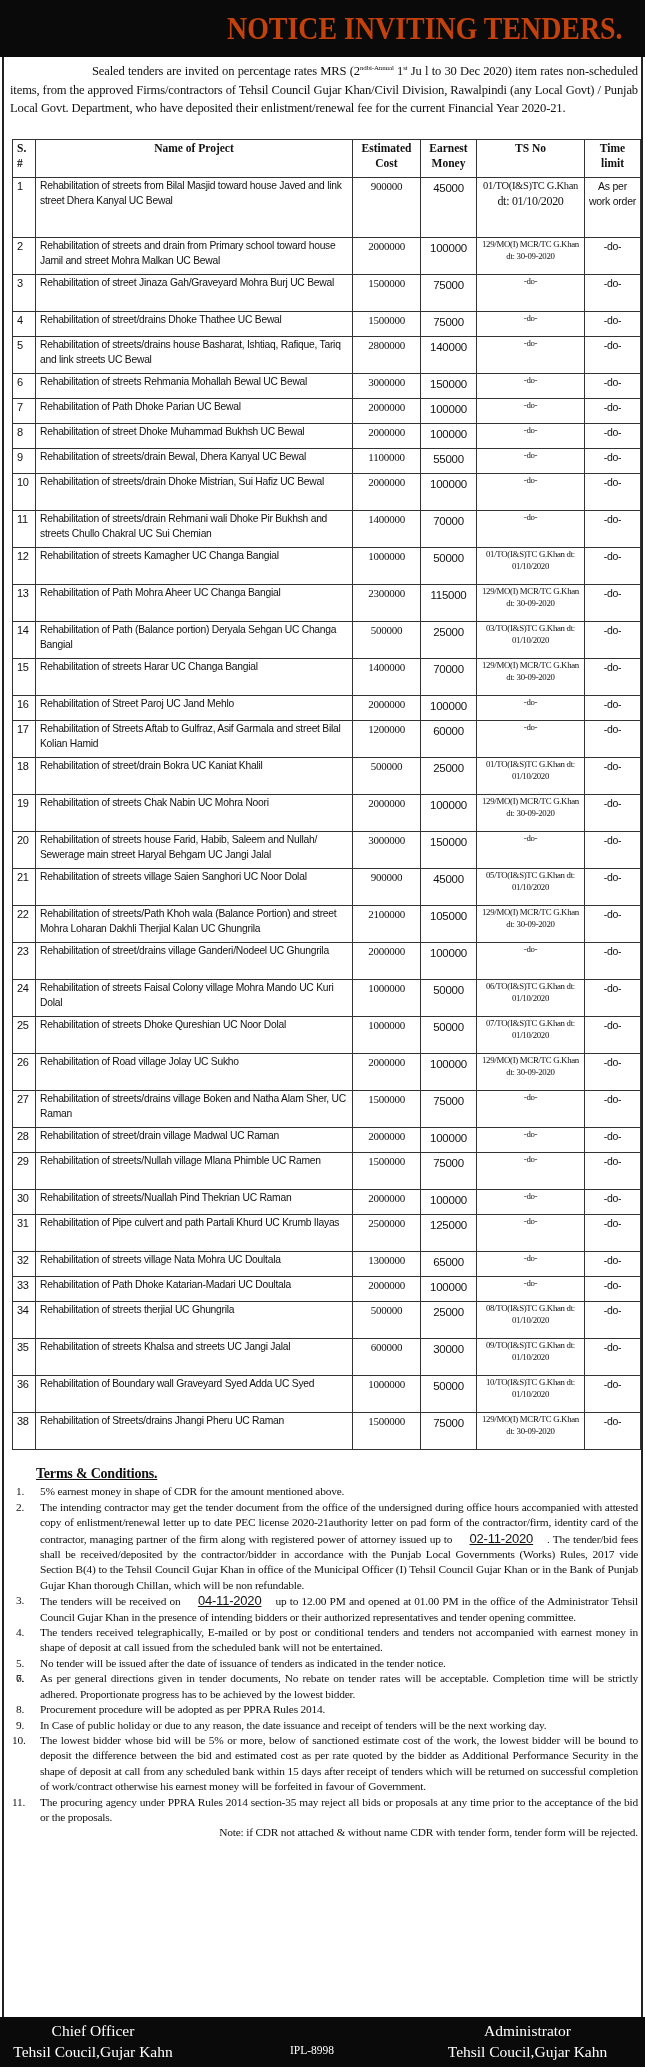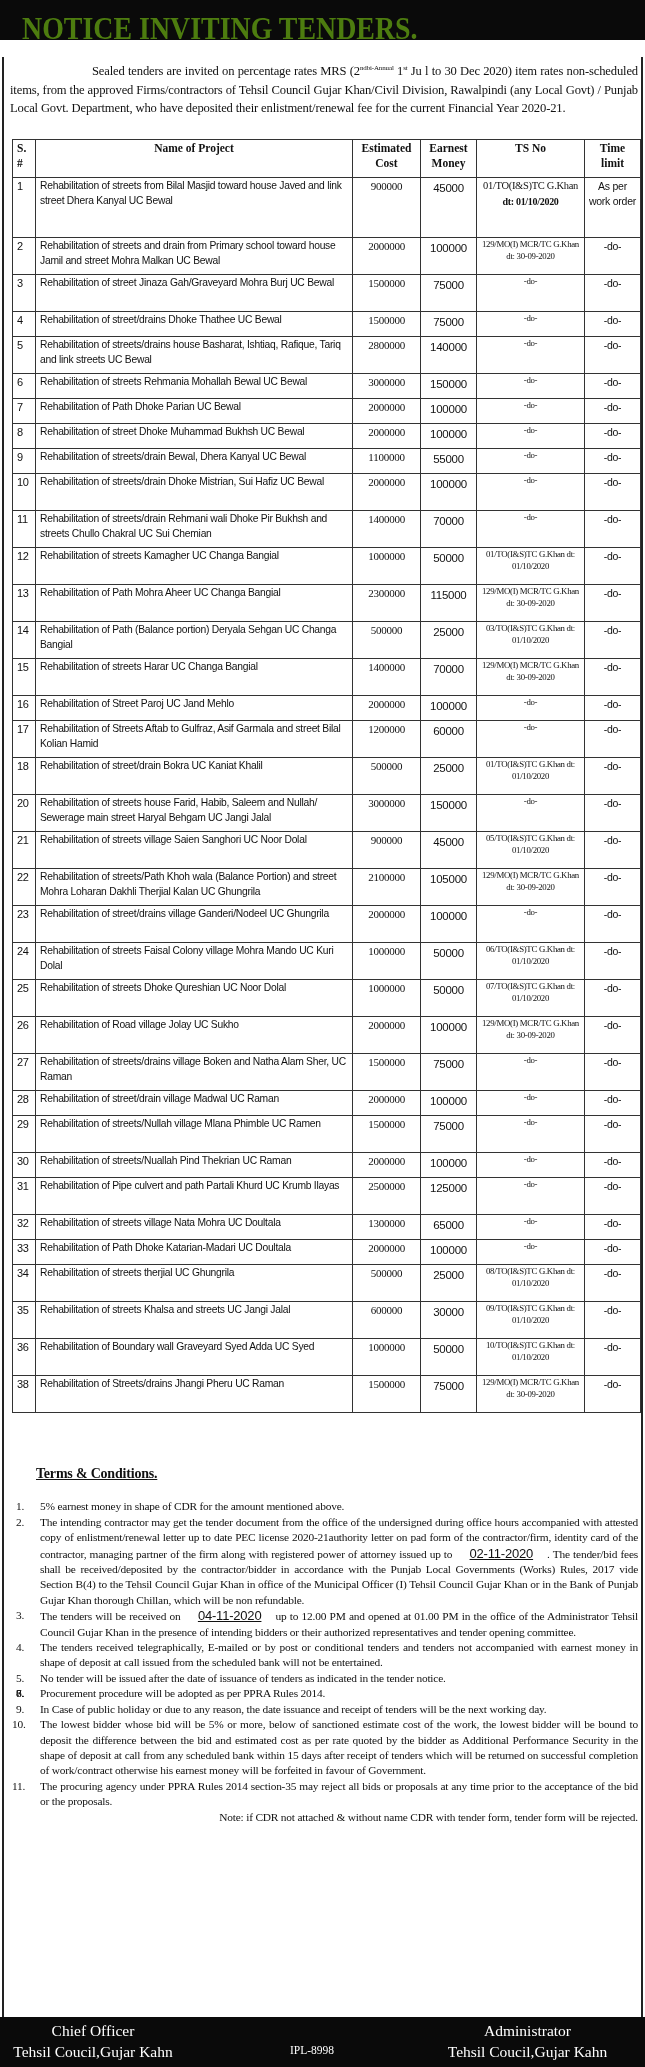--- a/index.html
+++ b/index.html
@@ -1,21 +1,21 @@
 <!DOCTYPE html>
 <html><head>
 <meta charset="utf-8">
 <style>
   * { box-sizing: border-box; margin: 0; padding: 0; }
   html, body { width: 645px; height: 2067px; background: #ffffff; overflow: hidden; }
   body { font-family: "Liberation Serif", serif; color: #111; position: relative; }
 
   .header-band {
-    position: absolute; left: 0; top: 0; width: 645px; height: 40px;
-    background: #0a0a0a; color: #4d7c0f; text-align: left;
+    position: absolute; left: 0; top: 0; width: 645px; height: 57px;
+    background: #0a0a0a; color: #c2410c; text-align: right;
   }
   .header-band .title {
     font-family: "Liberation Serif", serif; font-weight: bold;
     font-size: 31px; line-height: 57px; letter-spacing: 0px;
     transform: scaleX(0.9); display: inline-block;
   }
 
   .frame {
     position: absolute; left: 2px; top: 57px; width: 641px; height: 1961px;
     border: 2px solid #222; border-top: none; border-bottom: none;
@@ -45,33 +45,33 @@
   table.tenders td { font-size: 10.3px; line-height: 14.5px; letter-spacing: -0.25px; }
   table.tenders td.sno { font-size: 11px; text-align: left; padding-left: 4px; }
   table.tenders td.proj { padding-left: 4px; }
   table.tenders td.num { text-align: center; font-family: "Liberation Serif", serif; font-size: 11px; }
   table.tenders td.num.em { font-family: "Liberation Sans", sans-serif; font-size: 11.5px; padding-top: 3px; }
   table.tenders td.ts {
     text-align: center; font-family: "Liberation Serif", serif; font-size: 8.8px;
     line-height: 11.5px; letter-spacing: -0.3px;
   }
   table.tenders td.ts.big { font-size: 10.5px; line-height: 14px; }
-  table.tenders td.ts.big .ts-date { font-size: 10px; font-weight: bold; display: block; line-height: 17px; }
+  table.tenders td.ts.big .ts-date { font-size: 12px; font-weight: normal; display: block; line-height: 17px; }
   table.tenders td.tl { text-align: center; font-family: "Liberation Sans", sans-serif; font-size: 10.5px; }
   tr.r2 td { height: 37px; }
   tr.r1 td { height: 25px; }
   tr.r3 td { height: 60px; }
 
   .terms {
     position: absolute; left: 14px; top: 1466px; width: 624px;
     font-size: 11.4px; line-height: 15.4px; letter-spacing: -0.2px;
   }
   .terms .heading {
     font-weight: bold; text-decoration: underline; font-size: 14px;
-    margin-left: 22px; margin-bottom: 18px; display: inline-block;
+    margin-left: 22px; margin-bottom: 3px; display: inline-block;
   }
   .terms ol { list-style: none; }
   .terms li { position: relative; padding-left: 26px; text-align: justify; }
   .terms li .n { position: absolute; left: 2px; top: 0; width: 22px; text-align: left; }
   .terms li .n.two { left: -2px; }
   .terms .blank {
     display: inline-block; text-decoration: underline; font-family: "Liberation Sans", sans-serif;
     font-size: 13px; padding: 0 14px 0 14px; font-weight: normal;
   }
   .terms .note { padding-left: 22px; text-align: right; }
@@ -254,20 +254,28 @@
       </tr>
       <tr class="r2">
         <td class="sno">18</td>
         <td class="proj">Rehabilitation of street/drain Bokra UC Kaniat Khalil</td>
         <td class="num">500000</td>
         <td class="num em">25000</td>
         <td class="ts">01/TO(I&amp;S)TC G.Khan dt: 01/10/2020</td>
         <td class="tl">-do-</td>
       </tr>
       <tr class="r2">
+        <td class="sno">19</td>
+        <td class="proj">Rehabilitation of streets Chak Nabin UC Mohra Noori</td>
+        <td class="num">2000000</td>
+        <td class="num em">100000</td>
+        <td class="ts">129/MO(I) MCR/TC G.Khan dt: 30-09-2020</td>
+        <td class="tl">-do-</td>
+      </tr>
+      <tr class="r2">
         <td class="sno">20</td>
         <td class="proj">Rehabilitation of streets house Farid, Habib, Saleem and Nullah/ Sewerage main street Haryal Behgam UC Jangi Jalal</td>
         <td class="num">3000000</td>
         <td class="num em">150000</td>
         <td class="ts">-do-</td>
         <td class="tl">-do-</td>
       </tr>
       <tr class="r2">
         <td class="sno">21</td>
         <td class="proj">Rehabilitation of streets village Saien Sanghori UC Noor Dolal</td>
@@ -409,21 +417,21 @@
 
 <div class="terms">
   <span class="heading">Terms &amp; Conditions.</span>
   <ol id="terms-list">
       <li><span class="n">1.</span><span>5% earnest money in shape of CDR for the amount mentioned above.</span></li>
       <li><span class="n">2.</span><span>The intending contractor may get the tender document from the office of the undersigned during office hours accompanied with attested copy of enlistment/renewal letter up to date PEC license 2020-21authority letter on pad form of the contractor/firm, identity card of the contractor, managing partner of the firm along with registered power of attorney issued up to</span> <span class="blank">02-11-2020</span><span>. The tender/bid fees shall be received/deposited by the contractor/bidder in accordance with the Punjab Local Governments (Works) Rules, 2017 vide Section B(4) to the Tehsil Council Gujar Khan in office of the Municipal Officer (I) Tehsil Council Gujar Khan or in the Bank of Punjab Gujar Khan thorough Chillan, which will be non refundable.</span></li>
       <li><span class="n">3.</span><span>The tenders will be received on</span> <span class="blank">04-11-2020</span><span>up to 12.00 PM and opened at 01.00 PM in the office of the Administrator Tehsil Council Gujar Khan in the presence of intending bidders or their authorized representatives and tender opening committee.</span></li>
       <li><span class="n">4.</span><span>The tenders received telegraphically, E-mailed or by post or conditional tenders and tenders not accompanied with earnest money in shape of deposit at call issued from the scheduled bank will not be entertained.</span></li>
       <li><span class="n">5.</span><span>No tender will be issued after the date of issuance of tenders as indicated in the tender notice.</span></li>
       <li><span class="n">6.</span></li>
-      <li><span class="n">7.</span></li>
+      <li><span class="n">7.</span><span>As per general directions given in tender documents, No rebate on tender rates will be acceptable. Completion time will be strictly adhered. Proportionate progress has to be achieved by the lowest bidder.</span></li>
       <li><span class="n">8.</span><span>Procurement procedure will be adopted as per PPRA Rules 2014.</span></li>
       <li><span class="n">9.</span><span>In Case of public holiday or due to any reason, the date issuance and receipt of tenders will be the next working day.</span></li>
       <li><span class="n two">10.</span><span>The lowest bidder whose bid will be 5% or more, below of sanctioned estimate cost of the work, the lowest bidder will be bound to deposit the difference between the bid and estimated cost as per rate quoted by the bidder as Additional Performance Security in the shape of deposit at call from any scheduled bank within 15 days after receipt of tenders which will be returned on successful completion of work/contract otherwise his earnest money will be forfeited in favour of Government.</span></li>
       <li><span class="n two">11.</span><span>The procuring agency under PPRA Rules 2014 section-35 may reject all bids or proposals at any time prior to the acceptance of the bid or the proposals.</span></li>
     </ol>
   <div class="note">Note: if CDR not attached &amp; without name CDR with tender form, tender form will be rejected.</div>
 </div>
 
 <div class="footer-band">
   <div class="sig left">

